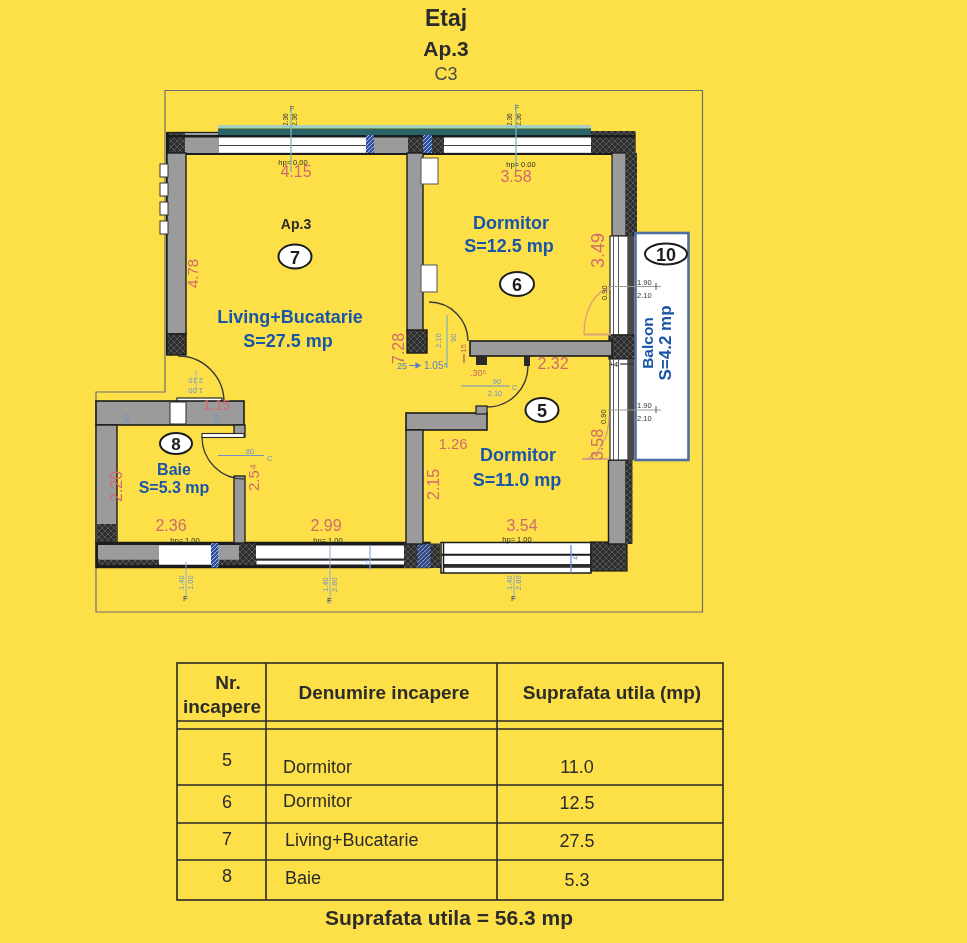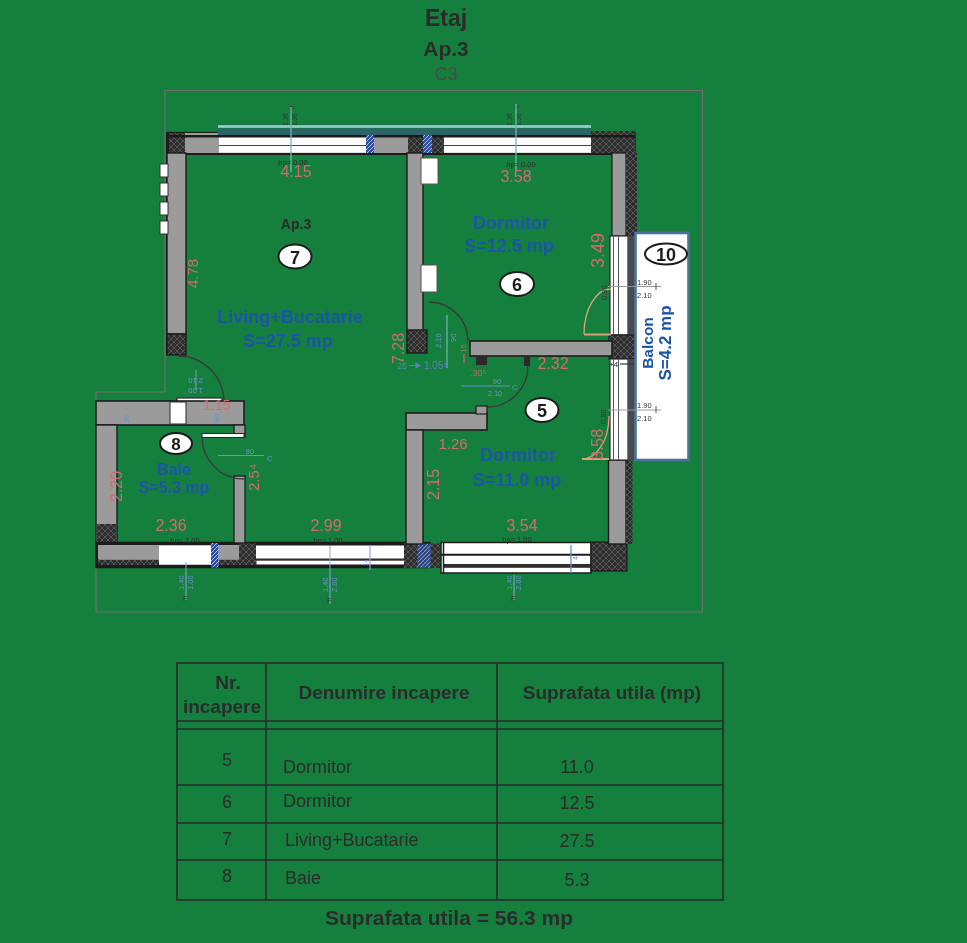--- a/index.html
+++ b/index.html
@@ -1,16 +1,16 @@
 <!DOCTYPE html>
 <html><head>
 <meta charset="utf-8">
 <style>
 html,body{margin:0;padding:0;background:#ffffff;}
-#page{position:relative;width:967px;height:943px;background:#15803d;overflow:hidden;
+#page{position:relative;width:967px;height:943px;background:#fde047;overflow:hidden;
 font-family:"Liberation Sans", sans-serif;}
 svg text{font-family:"Liberation Sans", sans-serif;}
 </style>
 </head>
 <body>
 <div id="page">
 <svg width="967" height="943" viewBox="0 0 967 943" xmlns="http://www.w3.org/2000/svg">
 <defs>
 <pattern id="hd" width="6" height="6" patternUnits="userSpaceOnUse">
  <rect width="6" height="6" fill="#2e2e2e"></rect>

